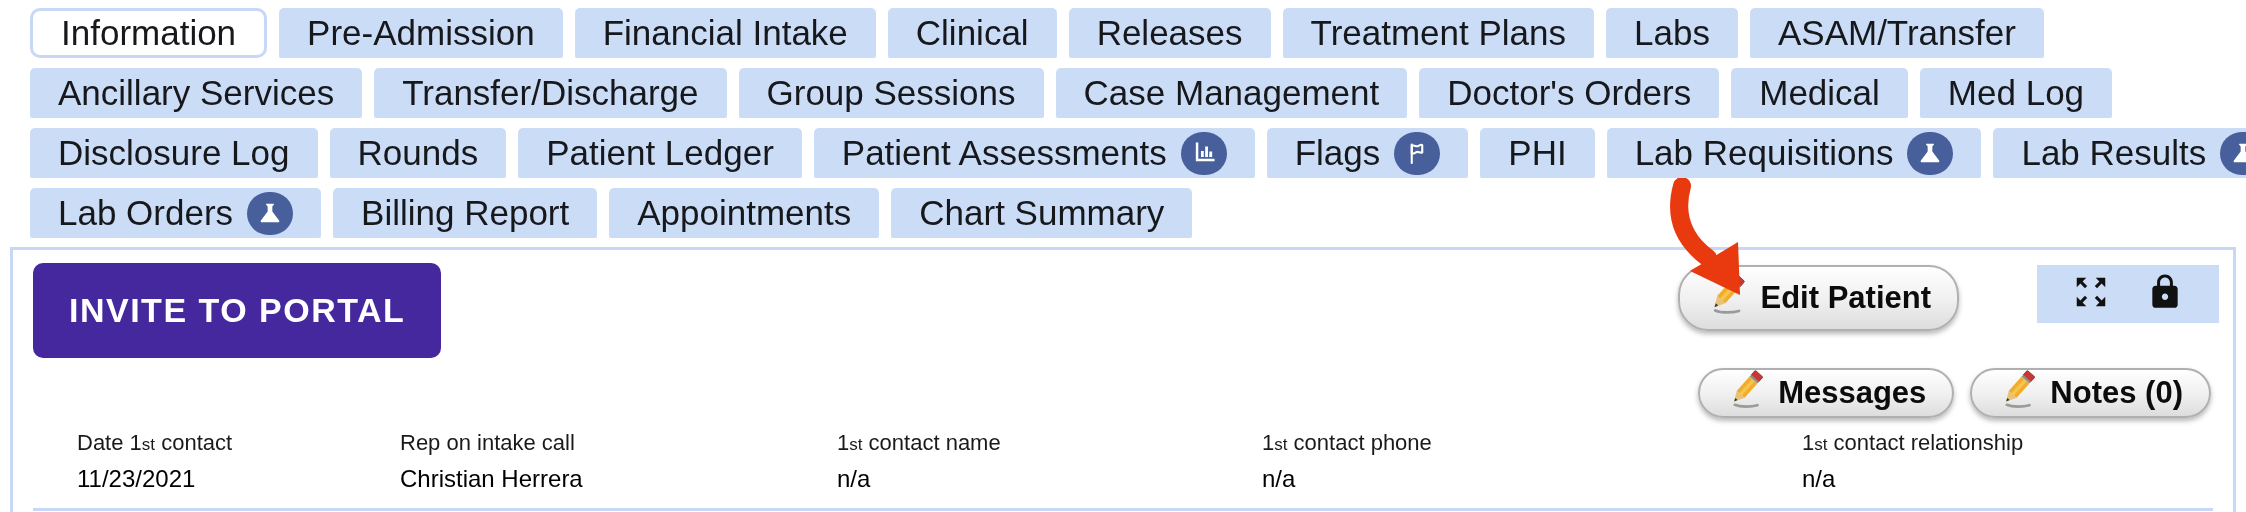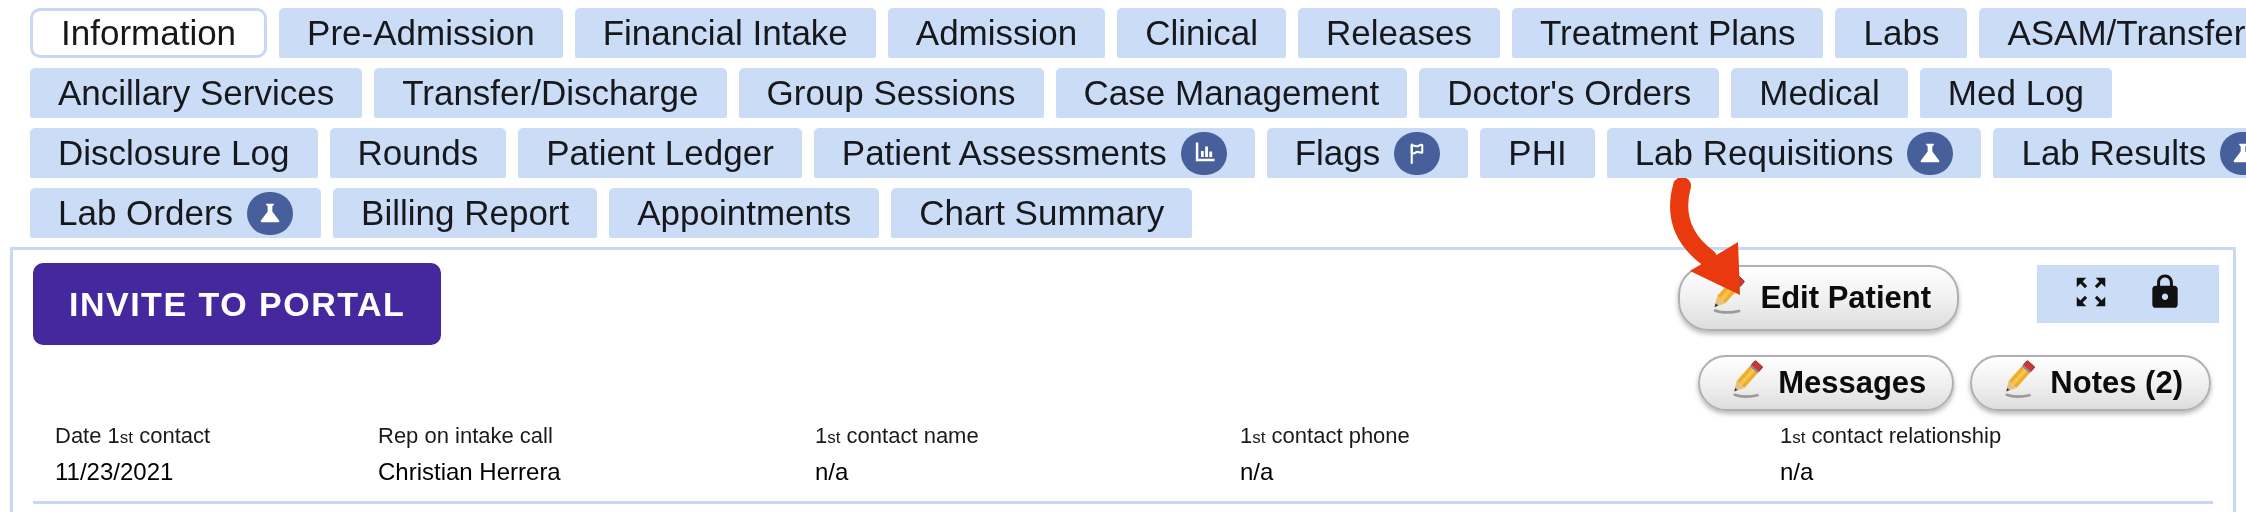--- a/index.html
+++ b/index.html
@@ -22,38 +22,38 @@
   .badge{display:inline-flex; align-items:center; justify-content:center;
     width:46px; height:43px; margin-left:14px; border-radius:22px; background:var(--badge-bg); flex:none;}
   .badge svg{width:28px; height:28px;}
 
   
   .panel{position:absolute; left:10px; right:10px; top:247px; bottom:0;
     border:3px solid var(--panel-border); border-bottom:none; background:#fff;
     display:flex; flex-direction:column;}
   .panel-top{display:flex; justify-content:space-between; align-items:flex-start; margin:13px 10px 0 20px;}
   .invite-btn{background:var(--portal-bg); color:#fff; border:none; border-radius:10px;
-    font-size:34px; font-weight:700; letter-spacing:1.5px; padding:0 36px; height:82px;
+    font-size:34px; font-weight:700; letter-spacing:1.5px; padding:0 36px; height:95px;
     font-family:inherit; cursor:pointer;}
   .edit-cluster{display:flex; align-items:flex-start; gap:78px; margin-top:2px;}
   .gray-btn{display:inline-flex; align-items:center; gap:10px; white-space:nowrap;
     background:linear-gradient(#ffffff,#efefef 55%,#dddddd); border:2px solid var(--button-border);
     border-radius:30px; box-shadow:0 3px 5px rgba(0,0,0,.28); color:#0c0c0c;
     font-size:31px; font-weight:700; font-family:inherit; padding:0 26px; height:66px; cursor:pointer;}
   .gray-btn svg{width:42px; height:42px; flex:none;}
   .win-icons{display:flex; align-items:center; justify-content:space-evenly;
     width:182px; height:58px; background:var(--tab-bg); margin-right:4px;}
   .win-icons svg{width:38px; height:38px; cursor:pointer;}
 
   .actions-row{display:flex; justify-content:flex-end; gap:16px; margin:10px 22px 0 0;}
-  .actions-row .gray-btn{height:56px;}
+  .actions-row .gray-btn{height:50px;}
 
   
   .fields{display:grid; grid-template-columns:323px 437px 425px 540px 1fr;
-    padding-left:42px; margin-top:12px;}
+    padding-left:64px; margin-top:12px;}
   .field-label{font-size:22px; color:#1a1a1a;}
   .field-label .sup{font-size:17px;}
   .field-value{font-size:24px; color:#000; margin-top:9px;}
   .divider{height:3px; background:var(--panel-border); margin:15px 20px 0 20px;}
 
   
   .arrow-annot{position:absolute; left:1652px; top:178px; width:130px; height:130px; z-index:6; pointer-events:none;}
 </style>
 </head>
 <body>
@@ -63,23 +63,20 @@
   <nav class="tabs">
     <div class="tab-row">
         <div class="tab active">
           <span>Information</span>
         </div>
         <div class="tab">
           <span>Pre-Admission</span>
         </div>
         <div class="tab">
           <span>Financial Intake</span>
-        </div>
-        <div class="tab">
-          <span>Admission</span>
         </div>
         <div class="tab">
           <span>Clinical</span>
         </div>
         <div class="tab">
           <span>Releases</span>
         </div>
         <div class="tab">
           <span>Treatment Plans</span>
         </div>
@@ -240,21 +237,21 @@
               <g transform="rotate(42 24 22)">
                 <rect x="18" y="1" width="12" height="8" rx="1.5" fill="#c9373stray"></rect>
                 <rect x="18" y="1" width="12" height="8" rx="1.5" fill="#c93732"></rect>
                 <rect x="18" y="8" width="12" height="3" fill="#8c8c8c"></rect>
                 <rect x="18" y="11" width="12" height="22" fill="#f0ad2d"></rect>
                 <rect x="22" y="11" width="4" height="22" fill="#f7c54f"></rect>
                 <polygon points="18,33 30,33 24,44" fill="#e8c27a"></polygon>
                 <polygon points="22.2,40 25.8,40 24,44" fill="#333"></polygon>
               </g>
             </svg></span>
-          <span>Notes (2)</span>
+          <span>Notes (0)</span>
         </button>
       </div>
 
     <div class="fields">
         <div>
           <div class="field-label">Date 1<span class="sup">st</span> contact</div>
           <div class="field-value">11/23/2021</div>
         </div>
         <div>
           <div class="field-label">Rep on intake call</div>

